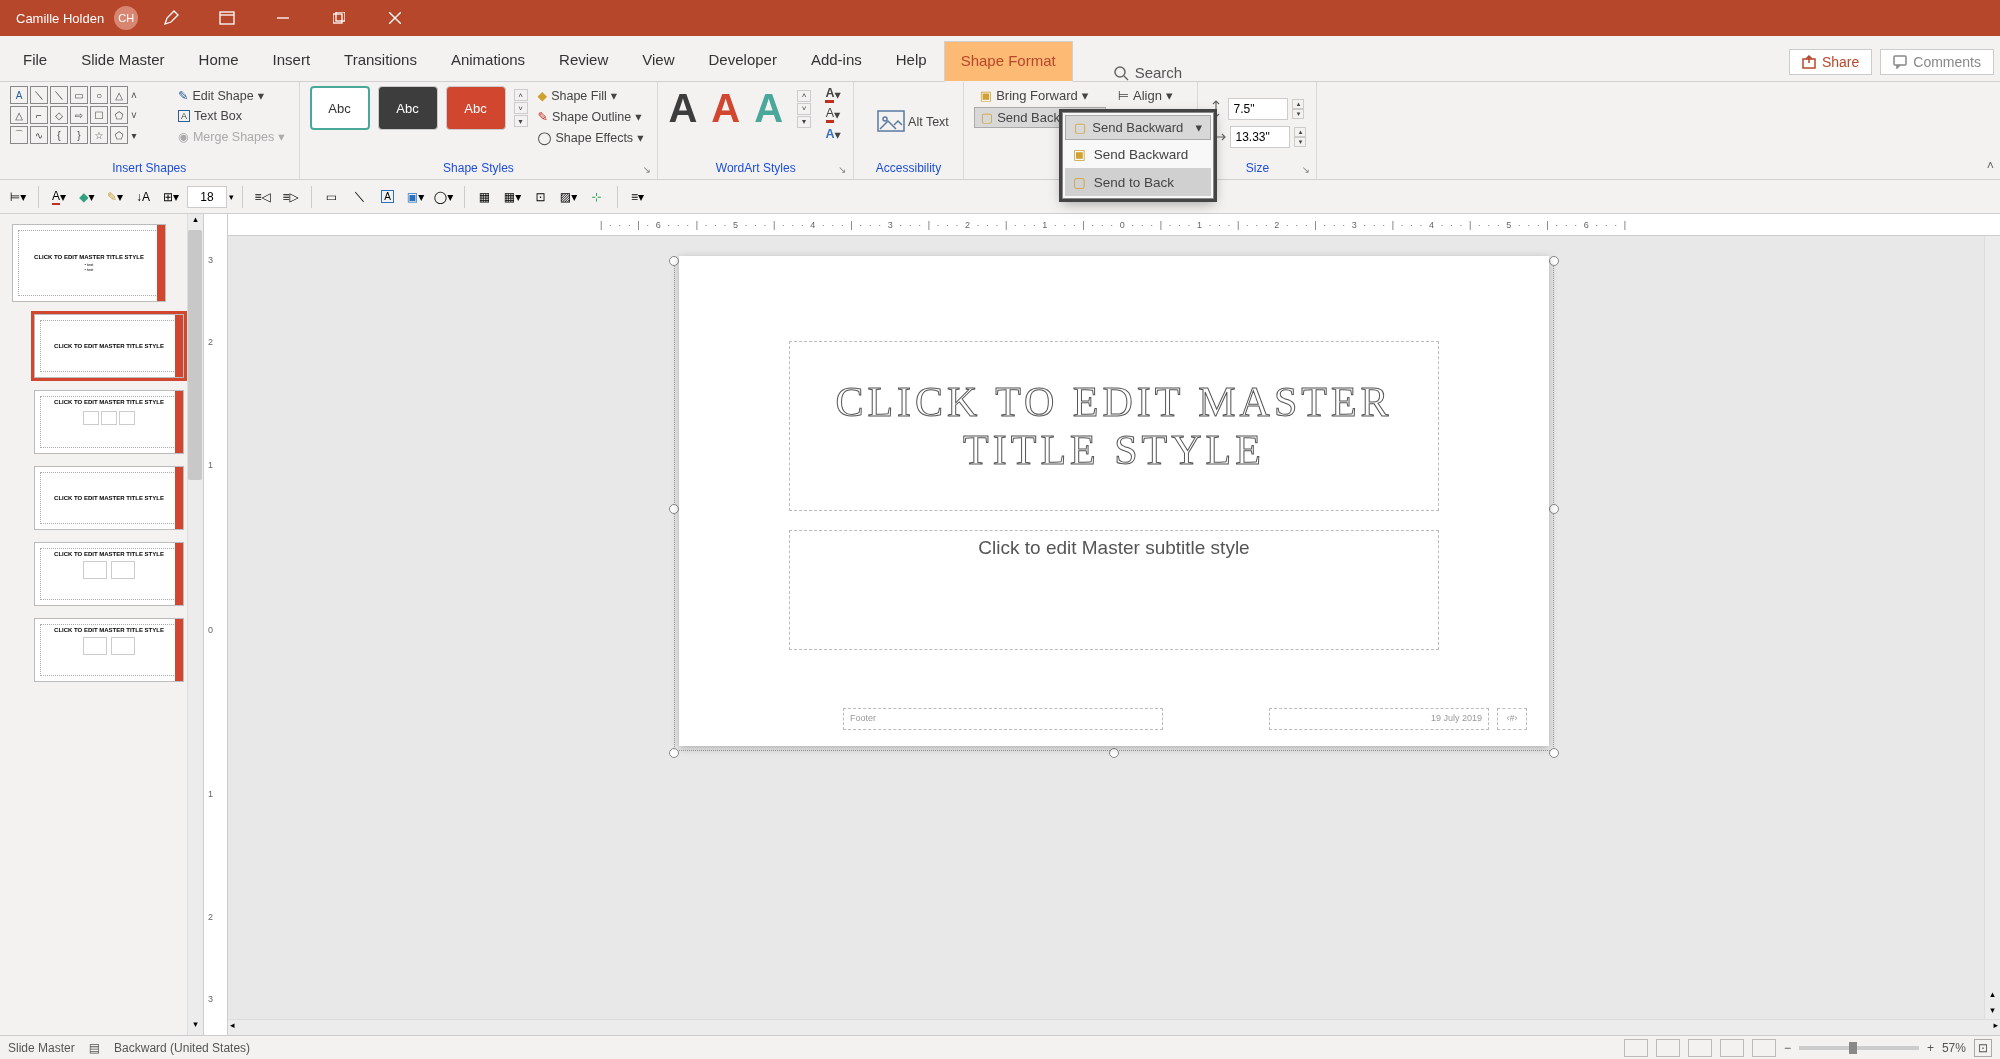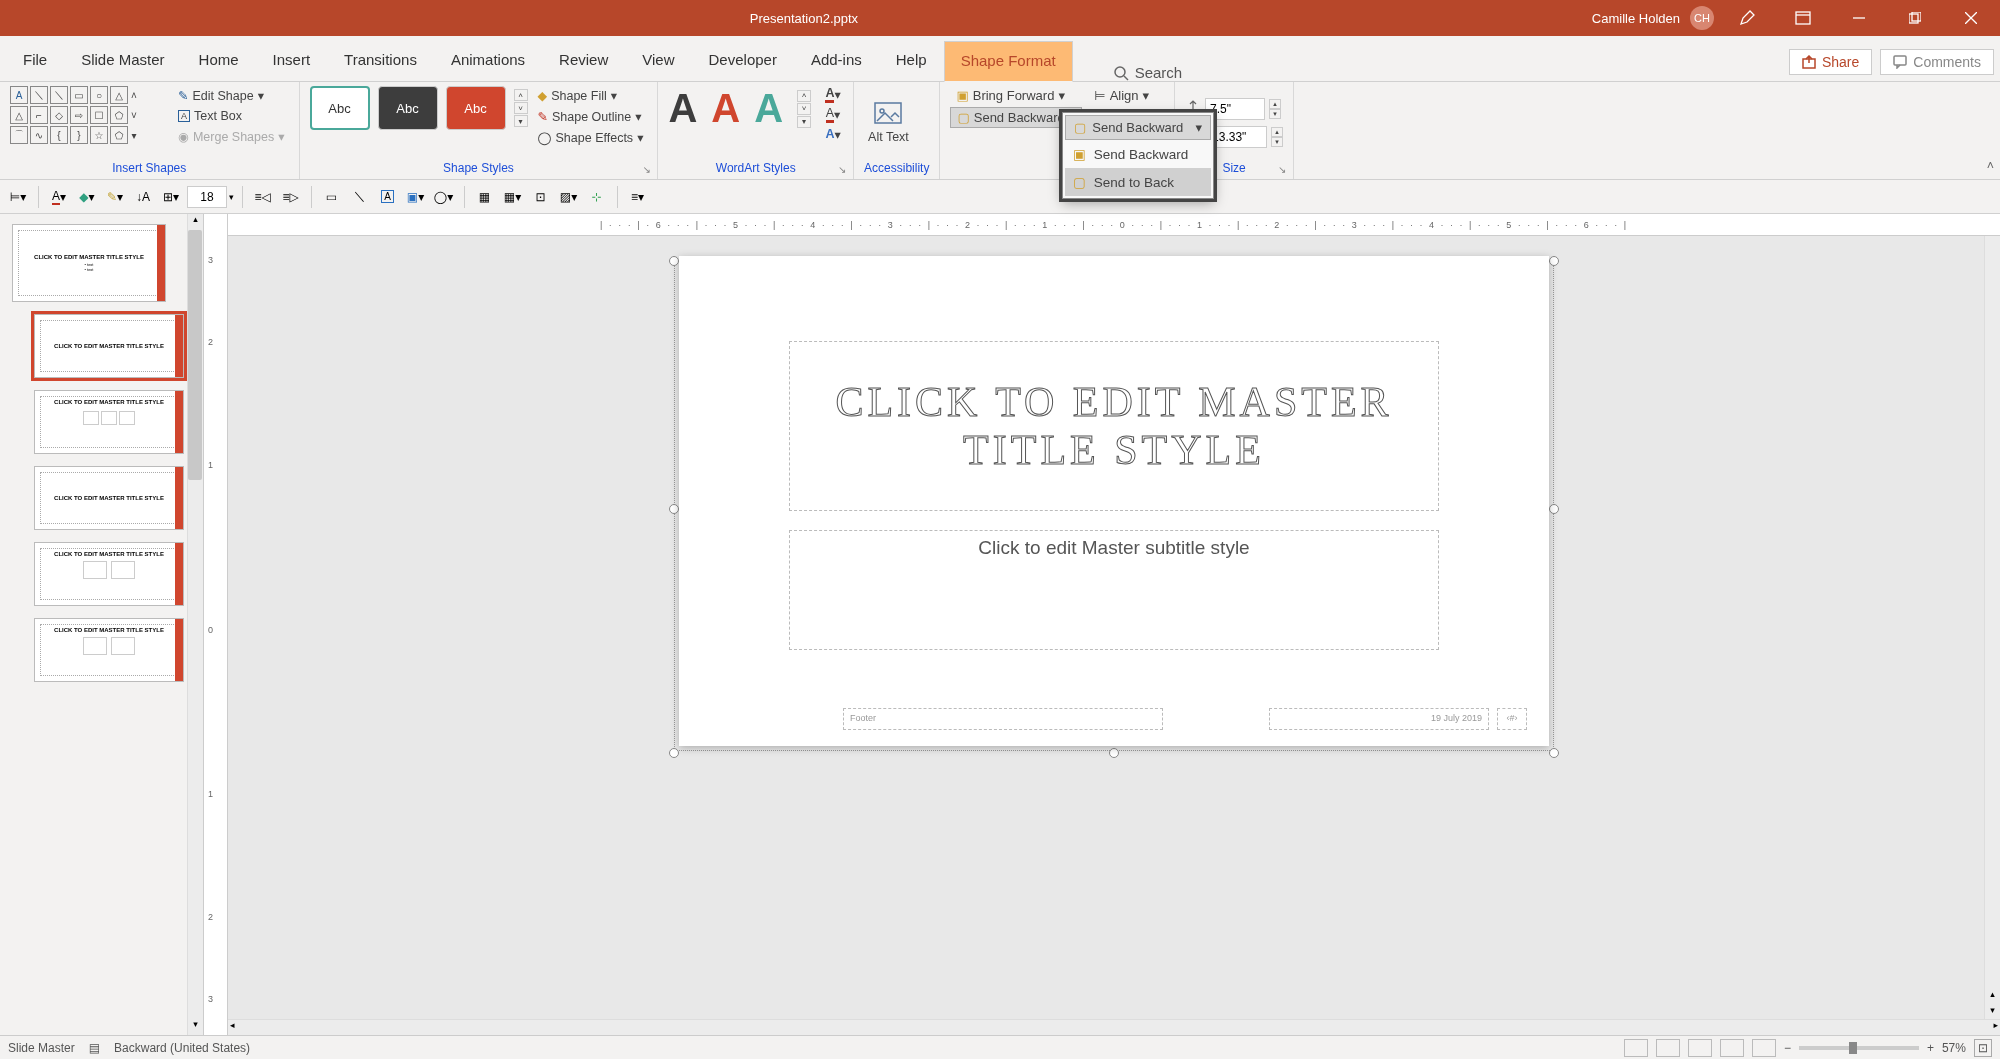--- a/index.html
+++ b/index.html
@@ -45,21 +45,21 @@
 .dd-arr { width:14px; height:12px; border:1px solid #ccc; font-size:8px; display:flex;align-items:center;justify-content:center;cursor:pointer;}
 
 .wa-swabs { display:flex; gap:14px; font-family:"Times New Roman",serif; align-items:center;}
 .wa-a { font-size:40px; font-weight:bold;}
 .wa1 { color:#3d3d3d; }
 .wa2 { color:#d0462e; }
 .wa3 { color:#4aa89a; }
 .wa-side { display:flex; flex-direction:column; gap:4px; margin-left:6px;}
 .wa-icon { width:20px; height:16px; display:flex;align-items:center;justify-content:center;cursor:pointer;}
 
-.alt-text-btn { display:flex;flex-direction:column;align-items:center;gap:2px;cursor:pointer; padding:0 4px;}
+.alt-text-btn { display:flex;flex-direction:row;align-items:center;gap:2px;cursor:pointer; padding:0 4px;margin-left:8px;}
 
 .arrange-col { display:flex;flex-direction:column;gap:2px;}
 .arr-btn { display:flex;align-items:center;gap:4px;padding:2px 6px;cursor:pointer;font-size:13px;}
 .arr-btn.pressed { background:#d8d8d8; border:1px solid #aaa;}
 
 .size-col { display:flex;flex-direction:column; gap:6px;}
 .size-row { display:flex;align-items:center;gap:4px;}
 .size-input { width:60px; height:22px; border:1px solid #ccc; padding:0 4px; font-size:12px;}
 .spinner { display:flex;flex-direction:column;}
 .spinner span { width:12px;height:10px;border:1px solid #ccc;font-size:7px;display:flex;align-items:center;justify-content:center;cursor:pointer;}
@@ -120,21 +120,20 @@
 .zoom-slider { width:120px;height:4px;background:#ccc;position:relative;}
 .zoom-slider .zknob { position:absolute;width:8px;height:12px;background:#888;top:-4px;left:50px;}
 
 .collapse-ribbon { position:absolute; right:6px; bottom:6px; cursor:pointer; color:#666;}
 </style>
 </head>
 <body>
 
 <div class="titlebar">
   <div style="width:16px"></div>
-  <div class="title">Presentation2.pptx</div>
   <div class="user-section">
     <span>Camille Holden</span>
     <div class="avatar">CH</div>
     <div class="win-btn">
         <svg width="16" height="16" viewBox="0 0 16 16" fill="none" stroke="white" stroke-width="1.3">
           <path d="M2 14 L4 8 L11 1 L15 5 L8 12 Z"></path>
         </svg>
       </div>
     <div class="win-btn">
         <svg width="16" height="14" fill="none" stroke="white" stroke-width="1.3">

